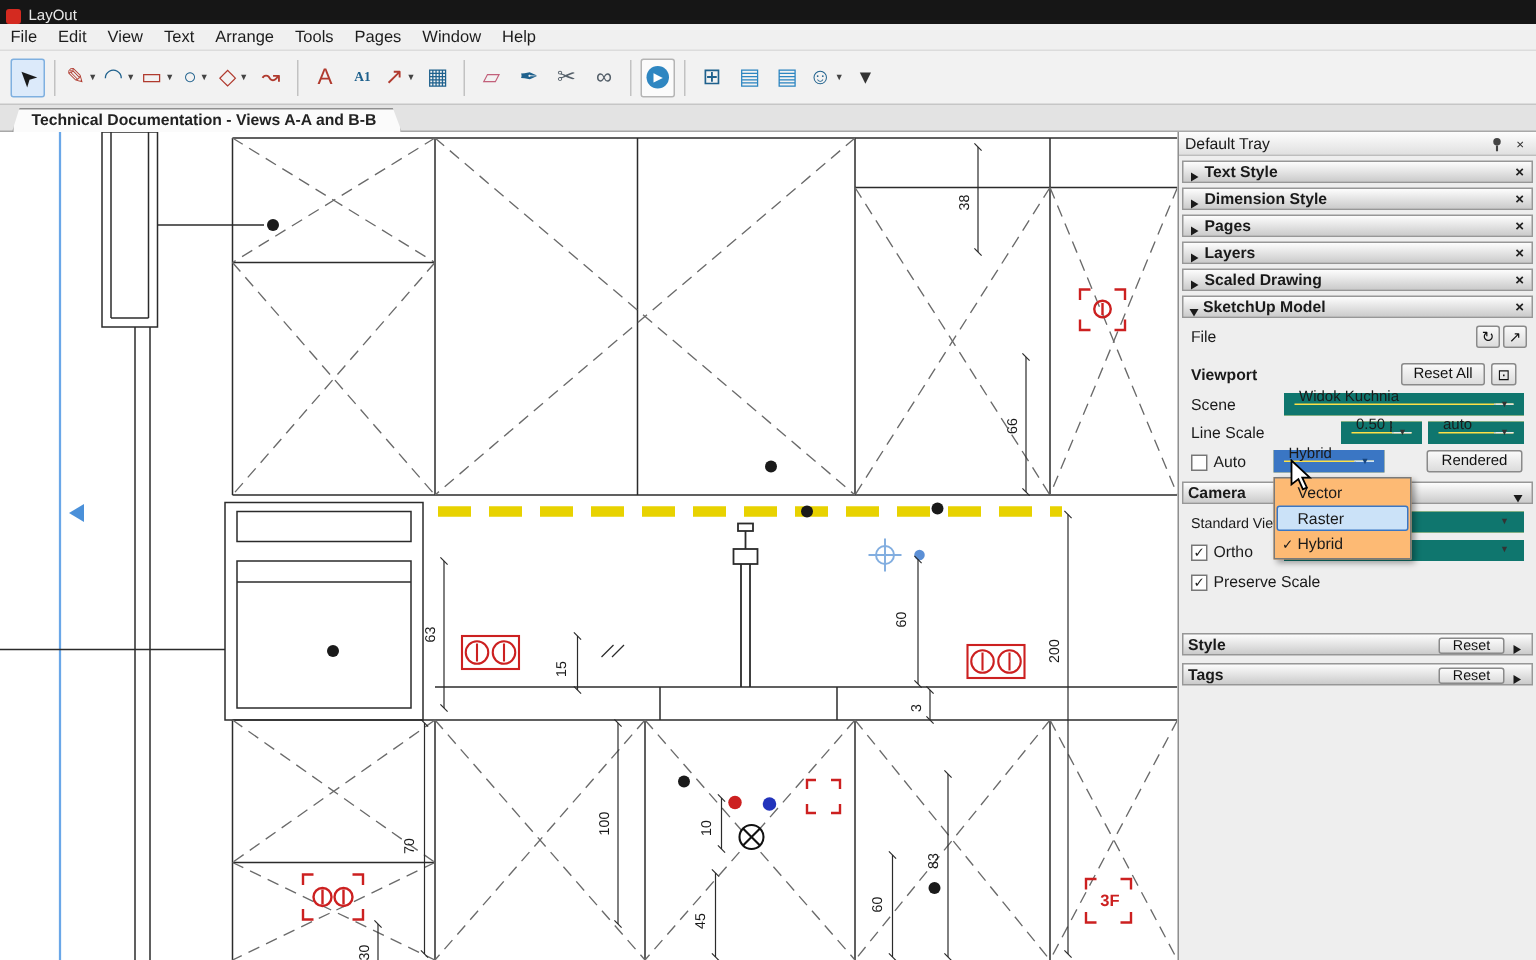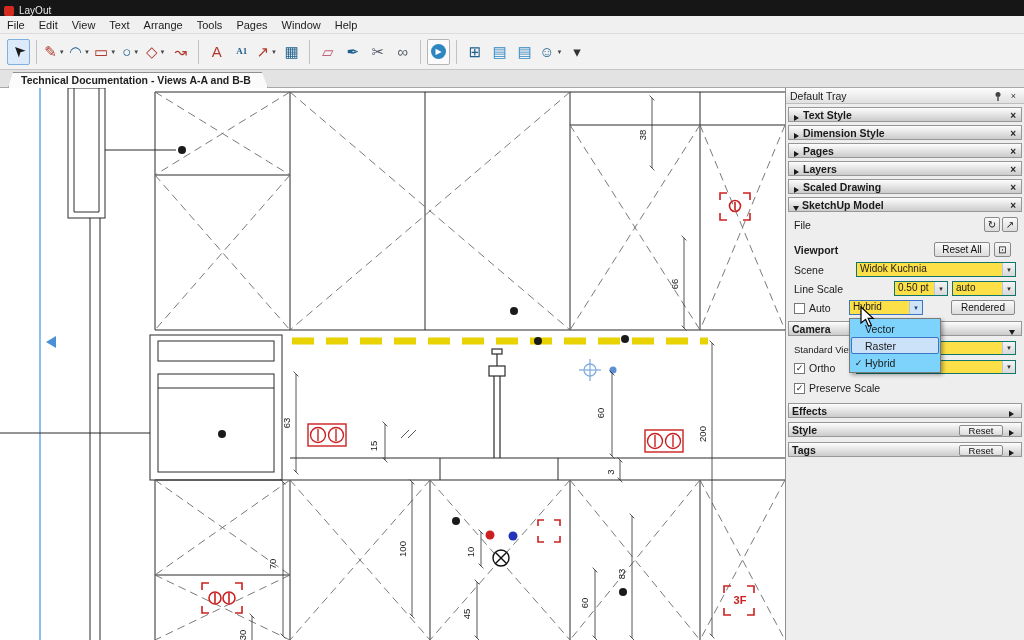--- a/index.html
+++ b/index.html
@@ -26,28 +26,28 @@
 .icon-btn{width:13px;height:13px;display:flex;align-items:center;justify-content:center;font-size:9px;color:#333}
 .bar{position:absolute;left:2px;width:234px;height:15px;background:linear-gradient(#fdfdfd,#cbcbcb);border:1px solid #979797;display:flex;align-items:flex-end;padding:0 3px}
 .bar .lbl{font-weight:bold;font-size:10.5px;flex:1}
 .tri-r{width:0;height:0;border-left:5px solid #1a1a1a;border-top:3.5px solid transparent;border-bottom:3.5px solid transparent;margin:0 4px 0 2px;flex:none}
 .tri-d{width:0;height:0;border-top:5px solid #1a1a1a;border-left:3.5px solid transparent;border-right:3.5px solid transparent;margin:0 3px 0 1px;flex:none}
 .bar .x{font-size:10px;color:#222;padding:0 2px;font-weight:bold}
 .row{position:absolute;display:flex;align-items:center;gap:4px}
 .rlbl{font-size:10.5px}
 .bold{font-weight:bold}
 .btn{background:linear-gradient(#fafafa,#dcdcdc);border:1px solid #8a8a8a;border-radius:2px;font-size:10px;display:flex;align-items:center;justify-content:center;color:#111;position:absolute}
-.sel{background:#fde047;border:1px solid #0f766e;height:15px;display:flex;align-items:flex-start;font-size:10px;position:absolute}
+.sel{background:#fde047;border:7px solid #0f766e;height:15px;display:flex;align-items:flex-end;font-size:10px;position:absolute}
 .sel .v{flex:1;padding:0 3px;white-space:nowrap;overflow:hidden}
 .sel .ar{width:13px;height:100%;background:linear-gradient(#f4f4f4,#d8d8d8);border-left:1px solid #b5c7da;display:flex;align-items:center;justify-content:center;font-size:6px;color:#333}
 .combo-open{border-color:#3a76c4}
 .combo-open .ar{background:#cfe3f7;color:#17457e}
 .checkbox{width:11px;height:11px;background:#fff;border:1px solid #777;display:inline-flex;align-items:center;justify-content:center;font-size:9px;color:#222;flex:none}
 .checkbox.checked::after{content:"✓"}
-.popup{position:absolute;left:63px;top:230px;width:92px;background:#7dd3fc;border:1px solid #7a7a7a;box-shadow:2px 2px 4px rgba(0,0,0,.35);z-index:40;padding:1px}
+.popup{position:absolute;left:63px;top:230px;width:92px;background:#fdba74;border:1px solid #7a7a7a;box-shadow:2px 2px 4px rgba(0,0,0,.35);z-index:40;padding:1px}
 .pm-item{height:17px;display:flex;align-items:center;font-size:10.5px;border:1px solid transparent}
 .pm-check{width:13px;text-align:center;font-size:9px;flex:none}
 .pm-item.hl{background:#cbe2f8;border-color:#3a76c4;border-radius:2px}
 .cursor{position:absolute;left:860px;top:306px;z-index:100;pointer-events:none}
 </style>
 </head>
 <body>
 
 <div class="titlebar">
   <span class="logo"></span>
@@ -419,24 +419,20 @@
   <div class="sel" style="left:70px;top:272px;width:160px;height:14px;z-index:1">
     <span class="v"></span>
     <span class="ar">▼</span>
   </div>
 
   <div class="row" style="left:8px;top:294px">
     <span class="checkbox checked"></span>
     <span class="rlbl">Preserve Scale</span>
   </div>
 
-  <div class="bar" style="top:315px">
-    <span class="lbl">Effects</span>
-    <span class="tri-r"></span>
-  </div>
   <div class="bar" style="top:334px">
     <span class="lbl">Style</span>
     <span class="btn" style="position:static;width:44px;height:11px;font-size:9.5px;margin-right:4px">Reset</span>
     <span class="tri-r"></span>
   </div>
   <div class="bar" style="top:354px">
     <span class="lbl">Tags</span>
     <span class="btn" style="position:static;width:44px;height:11px;font-size:9.5px;margin-right:4px">Reset</span>
     <span class="tri-r"></span>
   </div>

